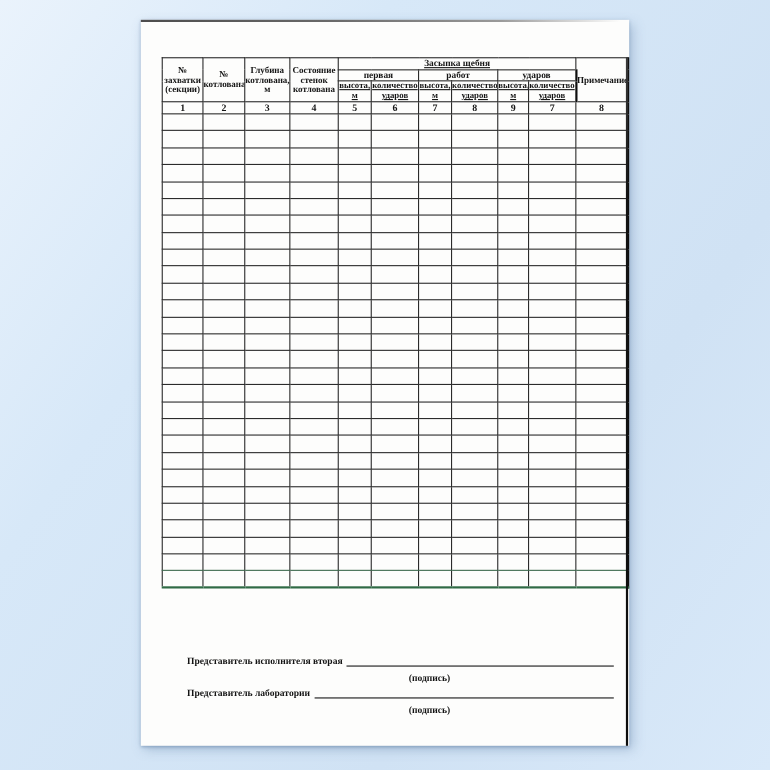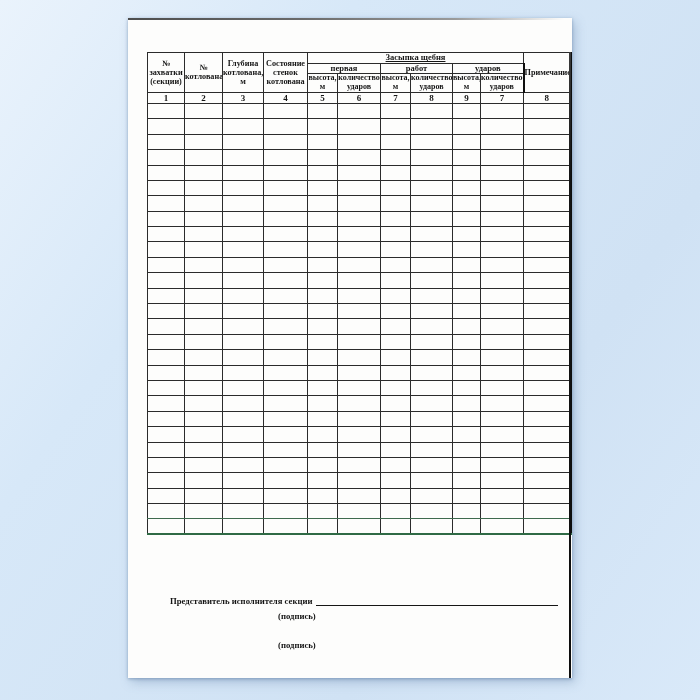--- a/index.html
+++ b/index.html
@@ -44,41 +44,42 @@
   .form th:last-child, .form td:last-child { border-right: 2.4px solid #0e0e0e; }
   thead th {
     font-weight: bold;
     font-size: 8.2px;
     line-height: 1.12;
     white-space: pre-line;
     color: #161616;
   }
   tr.r1 th.grp { height: 10px; font-size: 8.5px; text-decoration: underline; }
   tr.r2 th { height: 10px; font-size: 8.5px; }
-  tr.r3 th { height: 18px; font-size: 8px; }
+  tr.r3 th { height: 18px; font-size: 8px; text-decoration: underline; }
   tr.r4 td { height: 11px; font-weight: bold; font-size: 9px; color: #161616; }
   tbody td { height: 15.4px; }
   tbody tr:nth-last-child(2) td { border-bottom-color: #3e6a4e; }
   tbody tr:last-child td { border-bottom: 2.2px solid #2f6a45; }
   .sigrow {
     position: absolute;
     left: 42px; width: 388px;
     display: flex;
     align-items: flex-end;
     font-weight: bold;
     font-size: 8.7px;
     color: #141414;
   }
   #sig1 { top: 578px; }
   #sig2 { top: 607px; }
   .siglabel { white-space: nowrap; padding-right: 4px; }
   .sigline { flex: 1; border-bottom: 1.5px solid #161616; height: 10px; }
   .sigcap {
     position: absolute;
     left: 150px; width: 225px;
+    text-align: center;
     font-weight: bold;
     font-size: 8.7px;
     color: #141414;
   }
   #cap1 { top: 593px; }
   #cap2 { top: 622px; }
 </style>
 </head>
 <body>
 
@@ -510,21 +511,25 @@
           <td></td>
           <td></td>
           <td></td>
           <td></td>
           <td></td>
         </tr>
       </tbody>
   </table>
 
   <div class="sigrow" id="sig1">
-    <span class="siglabel">Представитель исполнителя секции</span>
+    <span class="siglabel">Представитель исполнителя вторая</span>
     <span class="sigline"></span>
   </div>
   <div class="sigcap" id="cap1">(подпись)</div>
 
+  <div class="sigrow" id="sig2">
+    <span class="siglabel">Представитель лаборатории</span>
+    <span class="sigline"></span>
+  </div>
   <div class="sigcap" id="cap2">(подпись)</div>
 
   <div class="scan-edge"></div>
 </div>
 
 </body></html>

